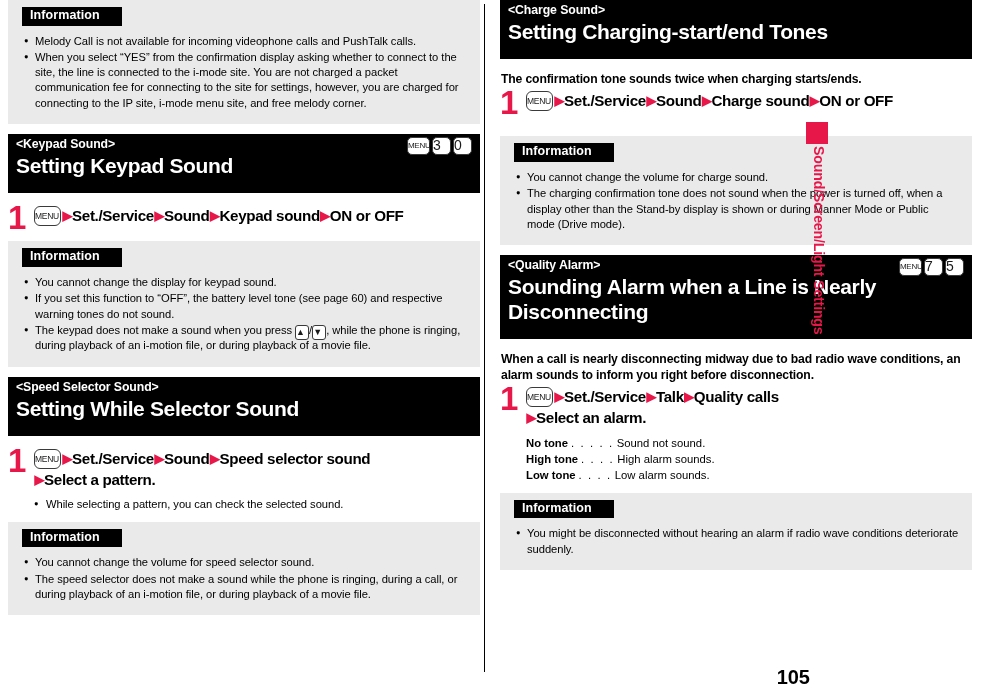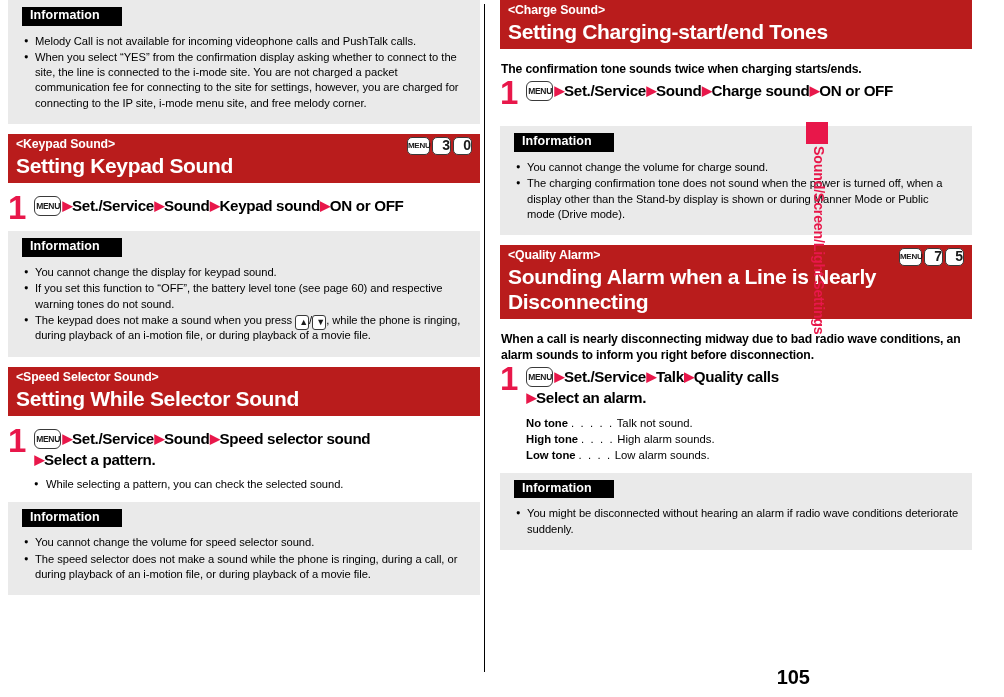--- a/index.html
+++ b/index.html
@@ -74,24 +74,24 @@
     content: "\25CF";
     position: absolute;
     left: 0;
     top: 0;
     font-size: 7.5px;
     line-height: 1.9;
   }
 
   
   .sec {
-    background: #b91c1c;
+    background: #000000;
     color: #ffffff;
     position: relative;
-    padding: 3px 10px 5px 8px;
+    padding: 3px 10px 15px 8px;
     margin-bottom: 12px;
   }
   .sec-sub {
     font-size: 12.3px;
     font-weight: bold;
     line-height: 1.3;
     letter-spacing: -0.1px;
   }
   .sec-title {
     font-size: 21px;
@@ -109,22 +109,22 @@
     align-items: center;
   }
 
   
   .key {
     display: inline-block;
     background: #ffffff;
     color: #1a1a1a;
     border: 1.2px solid #3a3a3a;
     border-radius: 5px;
-    font-weight: bold;
-    text-align: right;
+    font-weight: normal;
+    text-align: left;
     vertical-align: middle;
     box-sizing: border-box;
   }
   .key-num {
     width: 19px;
     height: 18px;
     line-height: 15px;
     font-size: 14px;
     font-family: "Liberation Sans", sans-serif;
   }
@@ -384,21 +384,21 @@
     <div class="lead">When a call is nearly disconnecting midway due to bad radio wave conditions, an alarm sounds to inform you right before disconnection.</div>
 
     <div class="step">
       <span class="step-num">1</span>
       <div class="step-body">
         <span class="key key-menu-inline">MENU</span><span class="arrow">▶</span><span>Set./Service</span><span class="arrow">▶</span><span>Talk</span><span class="arrow">▶</span><span>Quality calls</span><br><span class="arrow">▶</span><span>Select an alarm.</span>
       </div>
     </div>
 
     <div class="opts">
-      <div class="opt-row"><span class="opt-term">No tone</span><span class="opt-lead">. . . . .</span><span class="opt-desc">Talk not sound.</span></div>
+      <div class="opt-row"><span class="opt-term">No tone</span><span class="opt-lead">. . . . .</span><span class="opt-desc">Sound not sound.</span></div>
       <div class="opt-row"><span class="opt-term">High tone</span><span class="opt-lead">. . . .</span><span class="opt-desc">High alarm sounds.</span></div>
       <div class="opt-row"><span class="opt-term">Low tone</span><span class="opt-lead">. . . .</span><span class="opt-desc">Low alarm sounds.</span></div>
     </div>
 
     <div class="info-box">
       <div class="info-title">Information</div>
       <ul class="info-list">
         <li>You might be disconnected without hearing an alarm if radio wave conditions deteriorate suddenly.</li>
       </ul>
     </div>

